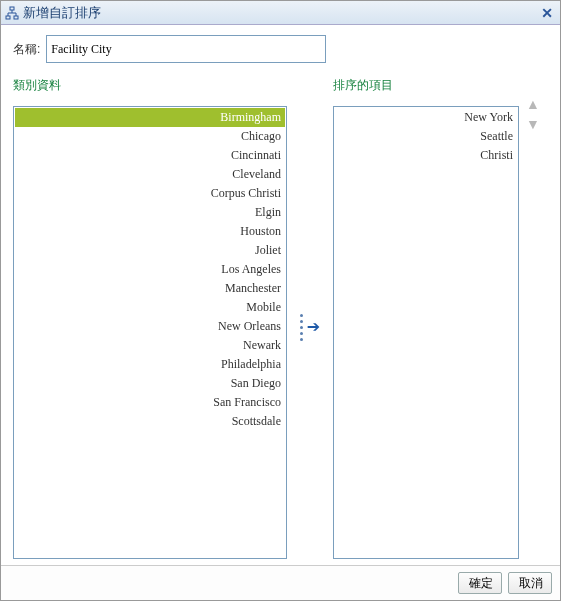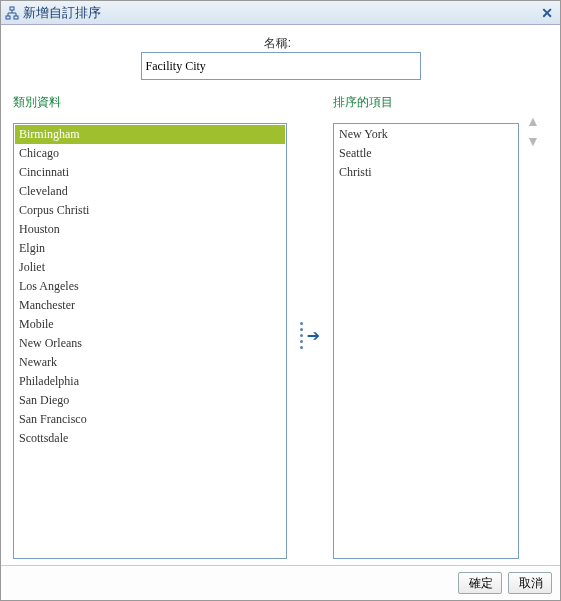--- a/index.html
+++ b/index.html
@@ -48,21 +48,20 @@
   .content {
     flex: 1;
     padding: 10px 12px 6px 12px;
     display: flex;
     flex-direction: column;
   }
   .name-row {
     display: flex;
     align-items: center;
     margin-bottom: 14px;
-    flex-direction: column;
   }
   .name-row label {
     margin-right: 6px;
     font-size: 12px;
   }
   .name-row input {
     width: 280px;
     height: 28px;
     border: 1px solid #7a9ebd;
     padding: 2px 4px;
@@ -91,20 +90,21 @@
     background: #fff;
     overflow-y: auto;
     font-family: Georgia, "Times New Roman", serif;
     font-size: 12px;
     padding: 1px;
   }
   .listbox .item {
     padding: 2px 4px;
     cursor: default;
     white-space: nowrap;
+    text-align: right;
   }
   .listbox .item.selected {
     background: #9fbf2e;
     color: #fff;
   }
   .mid-col {
     flex: 0 0 46px;
     display: flex;
     flex-direction: column;
     align-items: center;
@@ -192,22 +192,22 @@
   <div class="lists-row">
 
     <div class="list-col left">
       <div class="list-label">類別資料</div>
       <div class="listbox" id="source-list">
           <div class="item selected">Birmingham</div>
           <div class="item">Chicago</div>
           <div class="item">Cincinnati</div>
           <div class="item">Cleveland</div>
           <div class="item">Corpus Christi</div>
+          <div class="item">Elgin</div>
           <div class="item">Houston</div>
-          <div class="item">Elgin</div>
           <div class="item">Joliet</div>
           <div class="item">Los Angeles</div>
           <div class="item">Manchester</div>
           <div class="item">Mobile</div>
           <div class="item">New Orleans</div>
           <div class="item">Newark</div>
           <div class="item">Philadelphia</div>
           <div class="item">San Diego</div>
           <div class="item">San Francisco</div>
           <div class="item">Scottsdale</div>

